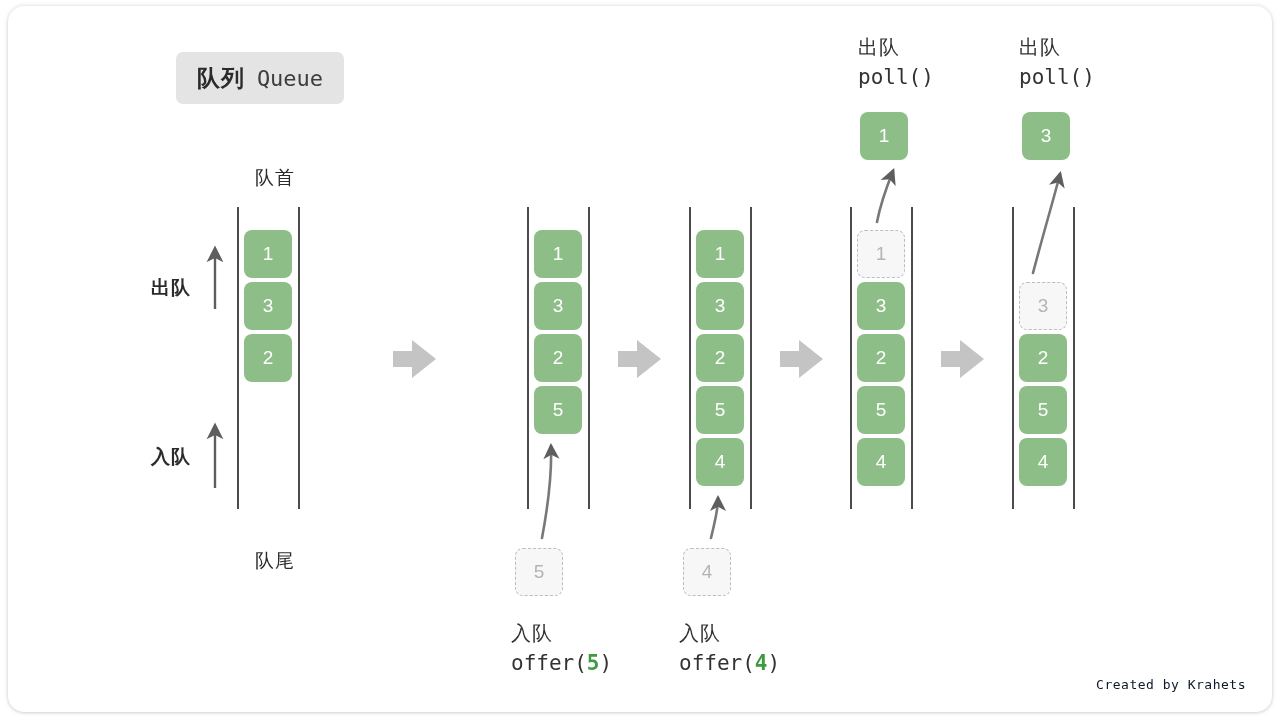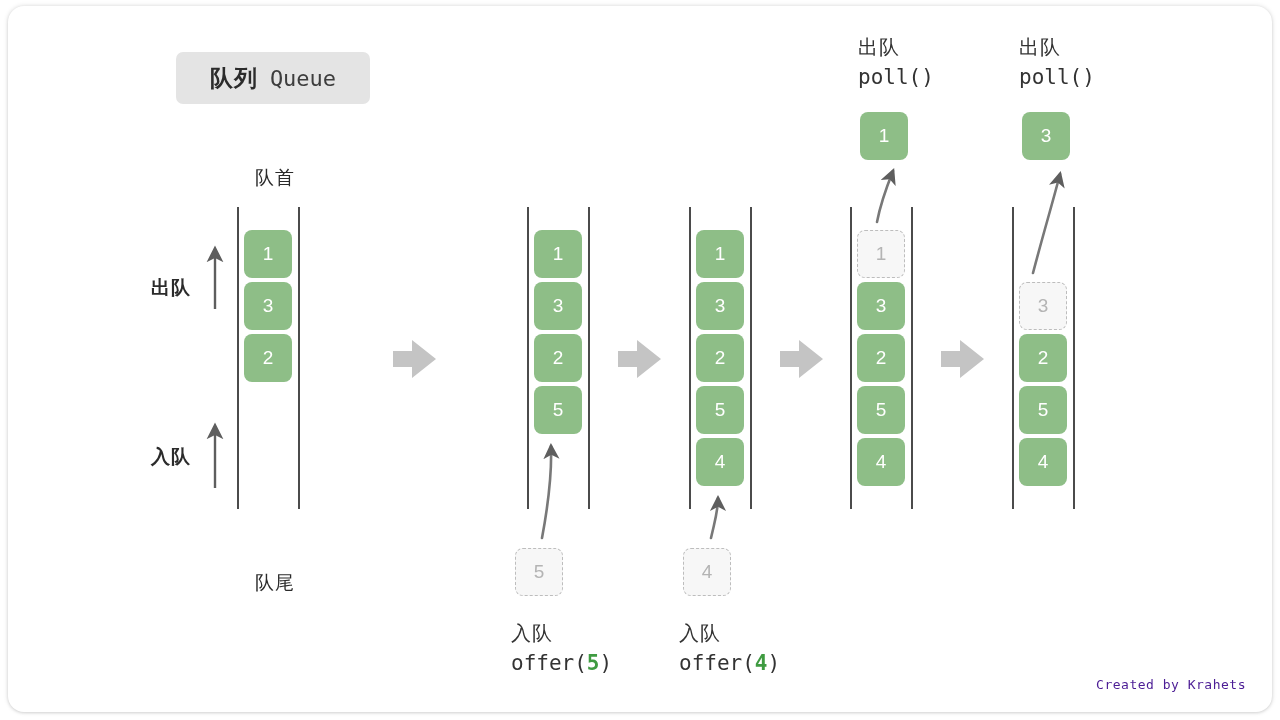--- a/index.html
+++ b/index.html
@@ -23,21 +23,21 @@
     box-shadow: 0 0 5px rgba(0,0,0,0.14), 0 1px 3px rgba(0,0,0,0.10);
     overflow: hidden;
   }
 
   .abs { position: absolute; }
 
   
   #title-badge {
     left: 168px;
     top: 46px;
-    width: 194px;
+    width: 168px;
     height: 52px;
     background: #e4e4e4;
     border-radius: 7px;
     display: flex;
     align-items: center;
     justify-content: center;
     gap: 12px;
   }
   #title-badge .cn {
     font-size: 23px;
@@ -116,21 +116,21 @@
   }
   .op-caption .code .num { color: #3f9b41; font-weight: bold; }
 
   
   #watermark {
     position: absolute;
     right: 26px;
     bottom: 20px;
     font-family: "DejaVu Sans Mono", "Liberation Mono", monospace;
     font-size: 13px;
-    color: #4c1d95;
+    color: #0f172a;
     letter-spacing: 0.5px;
   }
 
   svg.overlay {
     position: absolute;
     left: 0; top: 0;
     width: 1264px; height: 706px;
     pointer-events: none;
   }
 </style>
@@ -138,21 +138,21 @@
 <body>
 
 <div id="card">
 
   <div id="title-badge" class="abs">
     <span class="cn">队列</span>
     <span class="en">Queue</span>
   </div>
 
   <div class="cap-label" style="left:231px; top:159px; width:72px;">队首</div>
-  <div class="cap-label" style="left:231px; top:564px; width:72px;">队尾</div>
+  <div class="cap-label" style="left:231px; top:542px; width:72px;">队尾</div>
 
   <div class="side-label" style="left:143px; top:269px;">出队</div>
   <div class="side-label" style="left:143px; top:438px;">入队</div>
 
   <div class="rail" style="left:229px; top:201px; height:302px;"></div>
   <div class="rail" style="left:290px; top:201px; height:302px;"></div>
 
   <div class="cell" style="left:236px; top:224px;">1</div>
   <div class="cell" style="left:236px; top:276px;">3</div>
   <div class="cell" style="left:236px; top:328px;">2</div>

